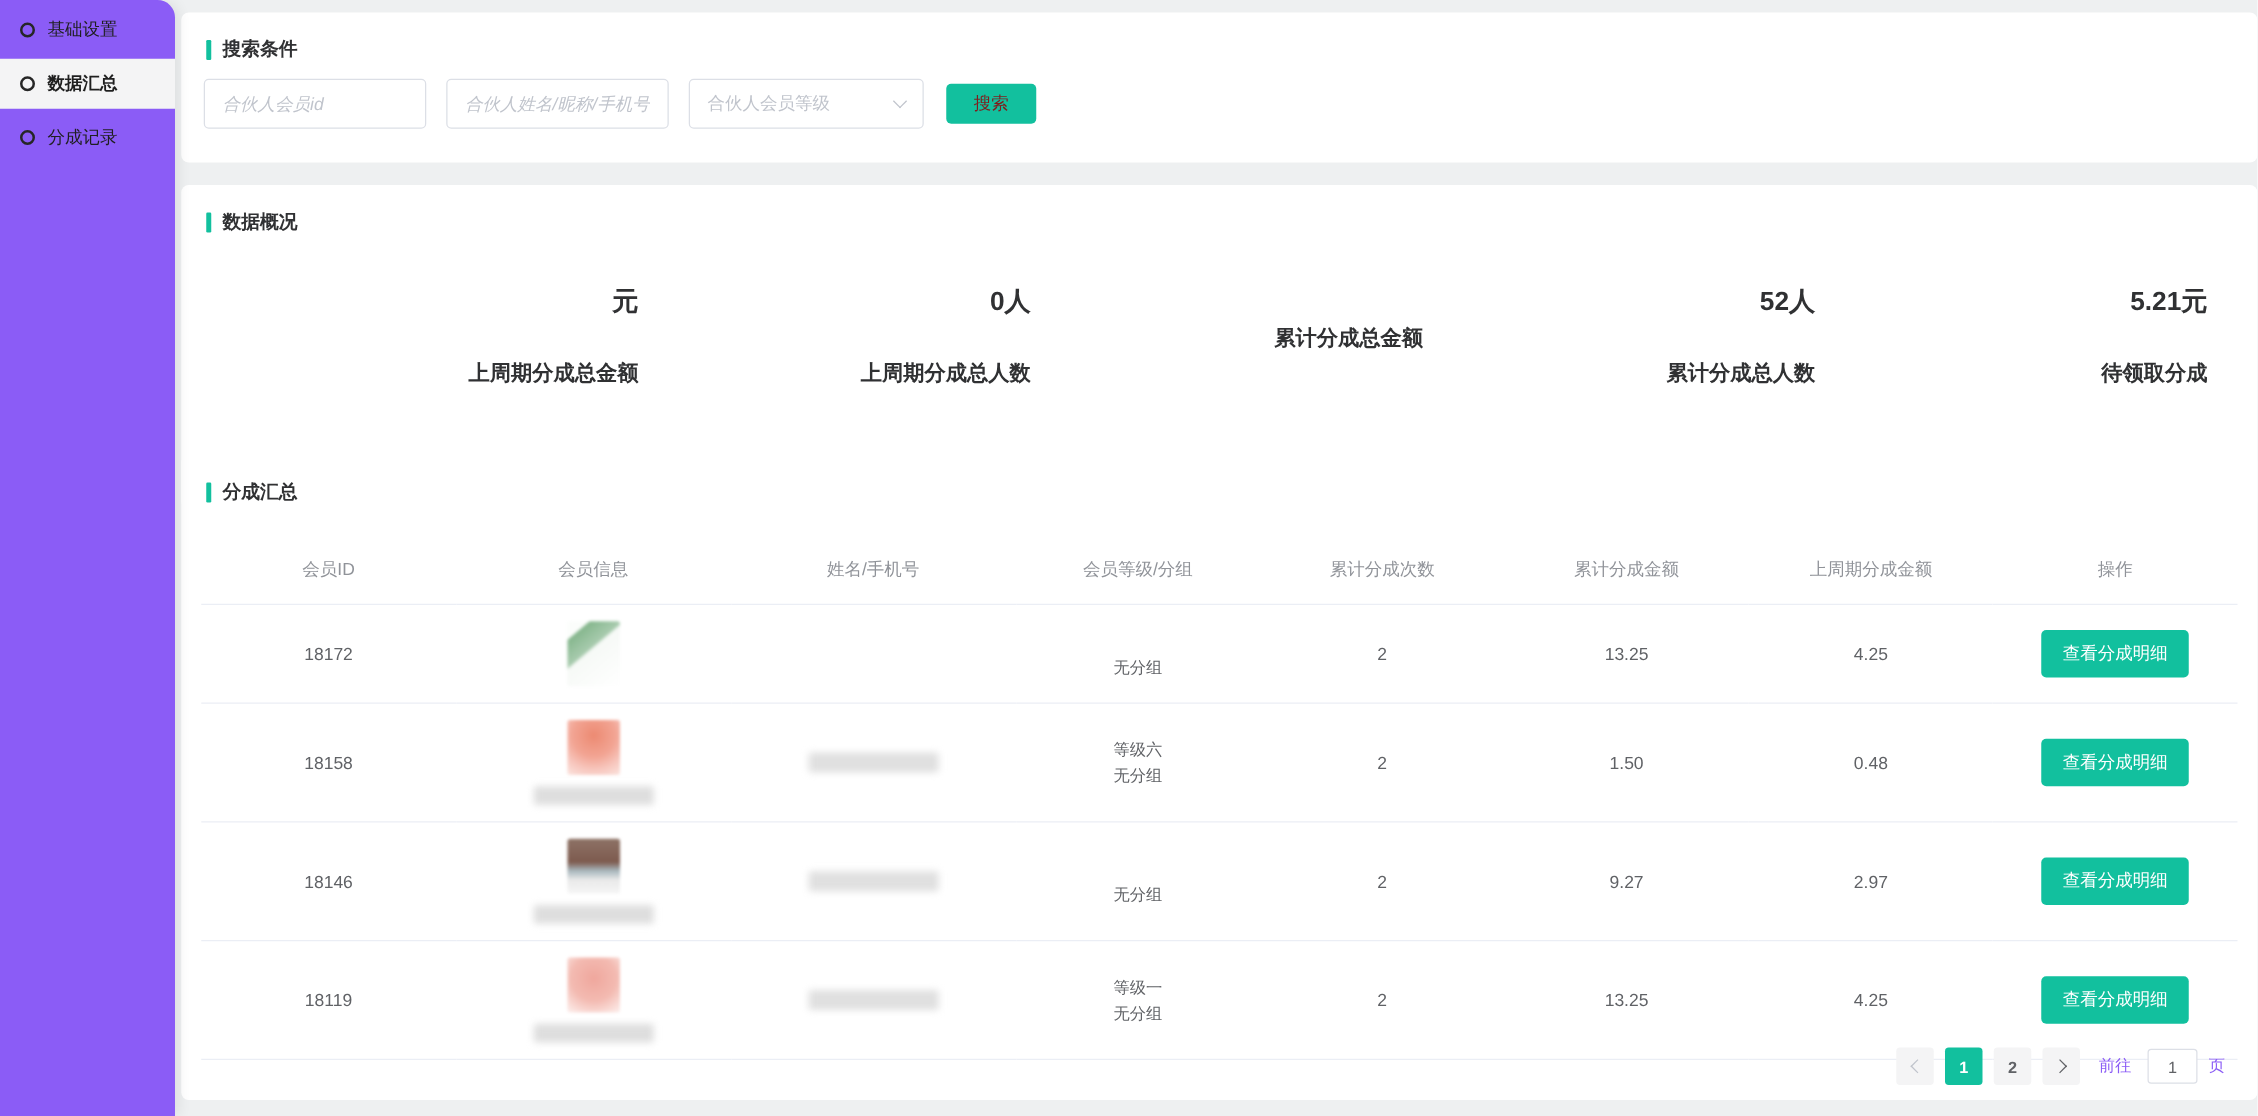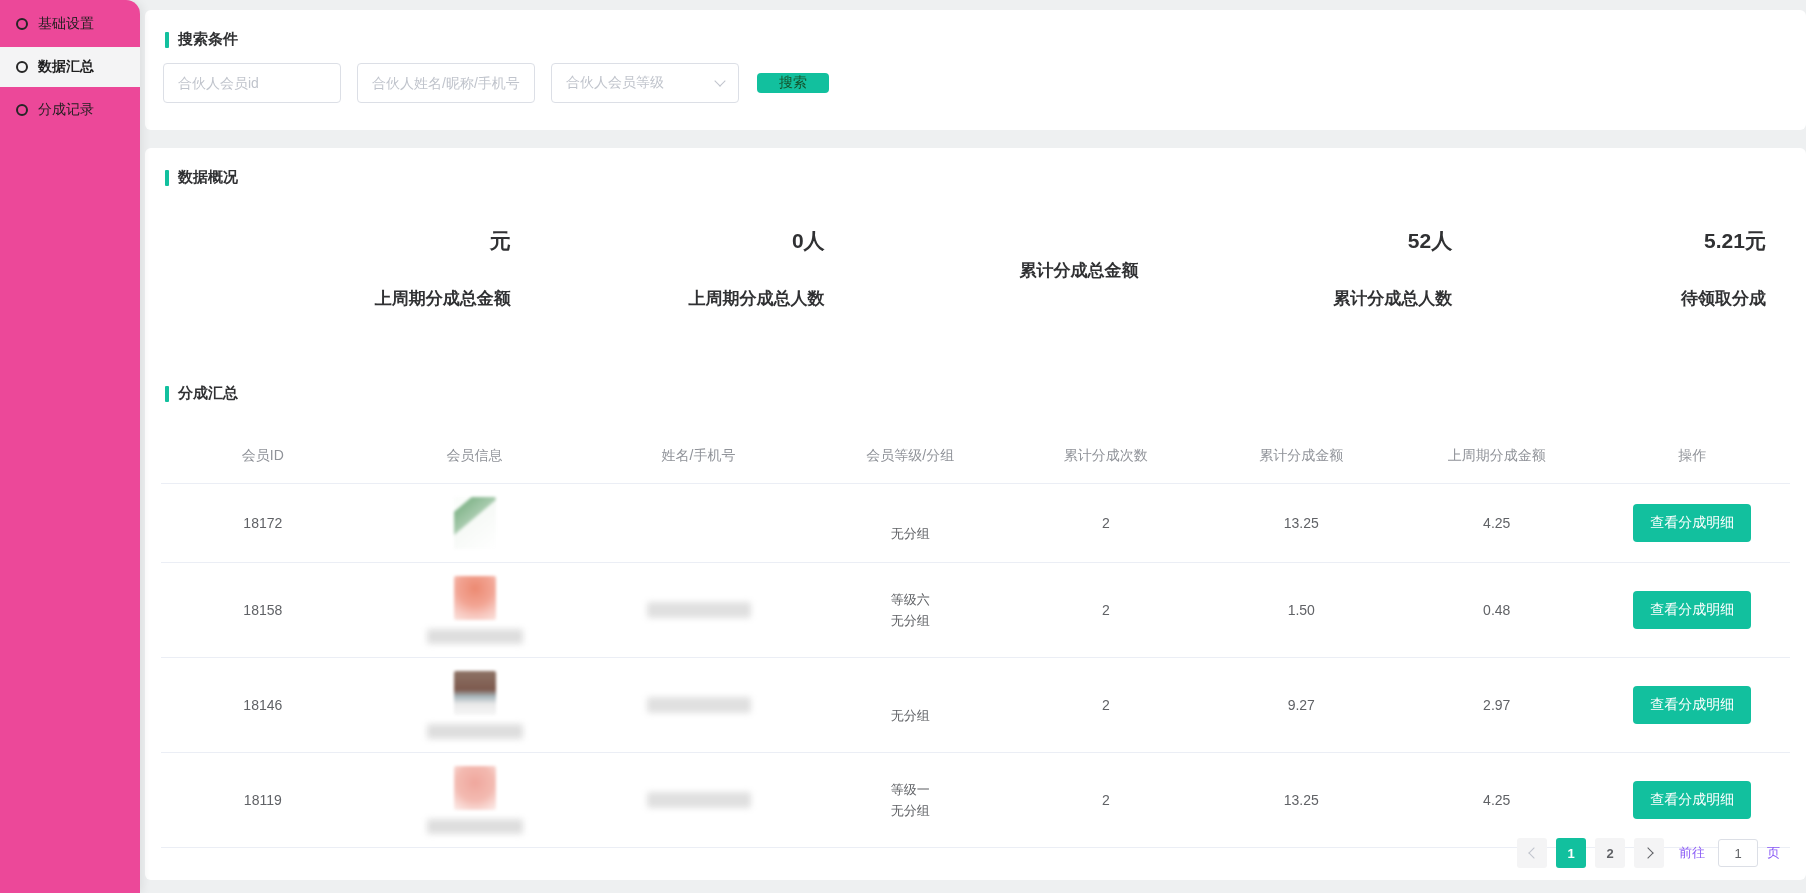--- a/index.html
+++ b/index.html
@@ -1,50 +1,50 @@
 <!DOCTYPE html>
 <html style="--accent: #12C09E;"><head>
 <meta charset="utf-8">
 <style>
   * { margin:0; padding:0; box-sizing:border-box; }
   html,body { width:1806px; height:893px; font-family:"Liberation Sans","DejaVu Sans",sans-serif; }
   body { background:#eef0f1; overflow:hidden; }
   .app { position:relative; width:1806px; height:893px; }
 
   
-  .sidebar { position:absolute; left:0; top:0; width:140px; height:100%; background:#ec4899;
+  .sidebar { position:absolute; left:0; top:0; width:140px; height:100%; background:#8b5cf6;
              border-radius:0 14px 0 0; box-shadow:3px 0 10px rgba(0,0,0,.07); z-index:5; padding-top:4px; }
   .side-item { display:flex; align-items:center; gap:10px; height:40px; padding-left:16px;
                font-size:14px; color:#1f1f1f; cursor:pointer; margin-bottom:3px; }
   .side-item.active { background:#f4f4f5; font-weight:bold; }
   .radio-icon { width:12px; height:12px; border:2px solid #262626; border-radius:50%; flex:0 0 auto; }
 
   
   .card { position:absolute; left:145px; right:0; background:#fff; border-radius:6px; }
   .search-card { top:10px;  height:120px; }
   .stats-card  { top:148px; height:259px;text-align:right; }
   .table-card  { top:364px; height:516px; }
 
   .sec-title { display:flex; align-items:center; gap:9px; padding:20px 0 0 20px;
                font-size:15px; font-weight:bold; color:#303133; }
   .sec-bar { width:4px; height:16px; background:var(--accent); border-radius:1px; }
 
   
   .controls { display:flex; align-items:center; gap:16px; margin:14px 0 0 18px; }
   .txt-input { width:178px; height:40px; border:1px solid #dcdfe6; border-radius:4px;
                padding:0 14px; font-size:14px; color:#606266; outline:none;
-               font-family:"Liberation Sans","DejaVu Sans",sans-serif; }
+               font-family:"Liberation Sans","DejaVu Sans",sans-serif;font-style:italic; }
   .txt-input::placeholder { color:#c0c4cc; }
   .select-box { width:188px; height:40px; border:1px solid #dcdfe6; border-radius:4px;
                 display:flex; align-items:center; justify-content:space-between;
                 padding:0 14px; cursor:pointer; }
   .select-box .ph { font-size:14px; color:#c0c4cc; }
   .chev-down { width:8px; height:8px; border-right:1.5px solid #c0c4cc; border-bottom:1.5px solid #c0c4cc;
                transform:rotate(45deg); margin-top:-4px; }
-  .btn-primary { height:20px; padding:0 22px; background:var(--accent); color:#14532d; border:none;
+  .btn-primary { height:32px; padding:0 22px; background:var(--accent); color:#7f1d1d; border:none;
                  border-radius:4px; font-size:14px; cursor:pointer; margin-left:2px;
                  font-family:"Liberation Sans","DejaVu Sans",sans-serif; }
 
   
   .stats { display:grid; grid-template-columns:repeat(5,1fr); padding:40px 40px 0 52px; }
   .stat-value { font-size:21px; font-weight:bold; color:#303133; }
   .stat-label { font-size:17px; font-weight:bold; color:#303133; margin-top:32px; }
 
   
   table { width:calc(100% - 32px); margin:24px 16px 0 16px; border-collapse:collapse; table-layout:fixed; }

